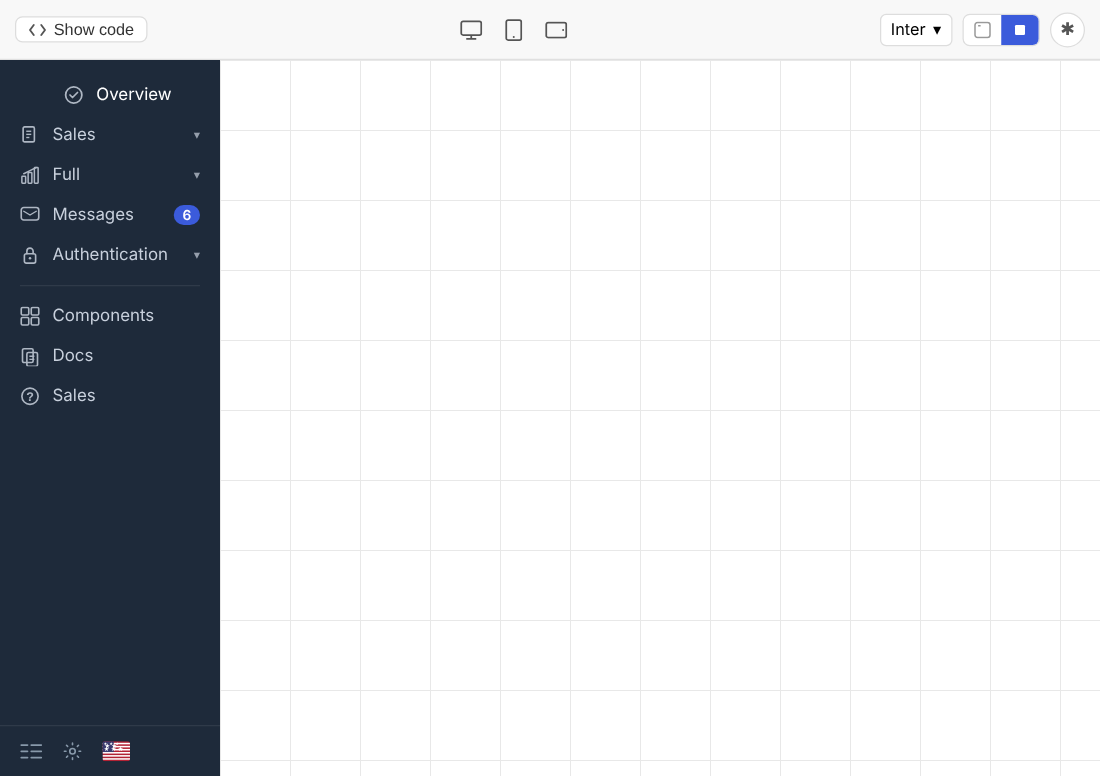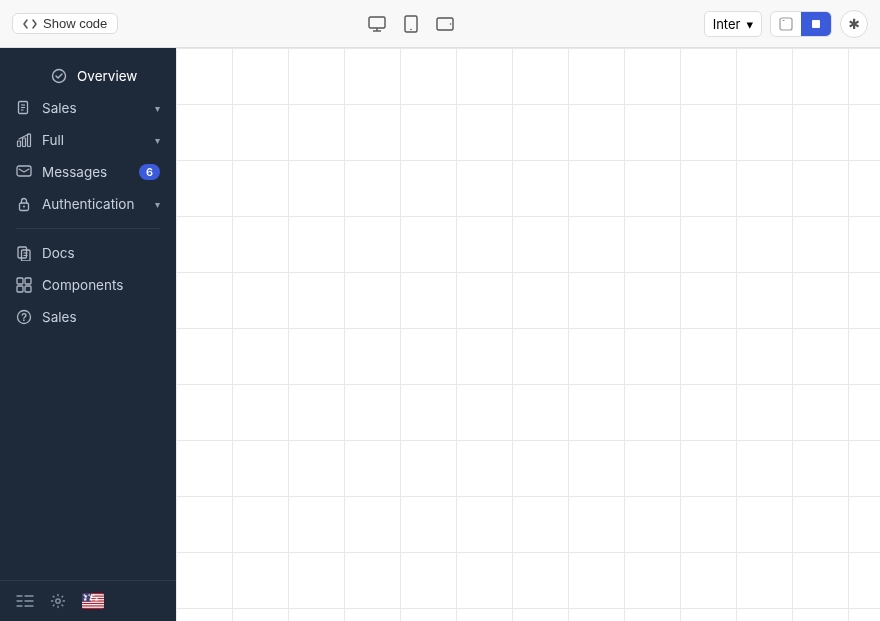--- a/index.html
+++ b/index.html
@@ -364,39 +364,39 @@
         </span>
         <span class="item-label">Authentication</span>
         <span class="chevron">▾</span>
       </div>
 
       <div class="sidebar-divider"></div>
 
       <div class="sidebar-item">
         <span class="item-icon">
           <svg width="16" height="16" viewBox="0 0 16 16" fill="none">
+            <rect x="1" y="1" width="6" height="6" rx="1" stroke="#c8d0dc" stroke-width="1.3" fill="none"></rect>
+            <rect x="9" y="1" width="6" height="6" rx="1" stroke="#c8d0dc" stroke-width="1.3" fill="none"></rect>
+            <rect x="1" y="9" width="6" height="6" rx="1" stroke="#c8d0dc" stroke-width="1.3" fill="none"></rect>
+            <rect x="9" y="9" width="6" height="6" rx="1" stroke="#c8d0dc" stroke-width="1.3" fill="none"></rect>
+          </svg>
+        </span>
+        <span class="item-label">Components</span>
+      </div>
+
+      <div class="sidebar-item">
+        <span class="item-icon">
+          <svg width="16" height="16" viewBox="0 0 16 16" fill="none">
             <rect x="2" y="2" width="8.5" height="11" rx="1.2" stroke="#c8d0dc" stroke-width="1.3" fill="none"></rect>
             <rect x="5.5" y="5" width="8.5" height="11" rx="1.2" stroke="#c8d0dc" stroke-width="1.3" fill="none"></rect>
             <line x1="7.5" y1="8" x2="11.5" y2="8" stroke="#c8d0dc" stroke-width="1.1"></line>
             <line x1="7.5" y1="10.5" x2="11.5" y2="10.5" stroke="#c8d0dc" stroke-width="1.1"></line>
           </svg>
         </span>
         <span class="item-label">Docs</span>
-      </div>
-
-      <div class="sidebar-item">
-        <span class="item-icon">
-          <svg width="16" height="16" viewBox="0 0 16 16" fill="none">
-            <rect x="1" y="1" width="6" height="6" rx="1" stroke="#c8d0dc" stroke-width="1.3" fill="none"></rect>
-            <rect x="9" y="1" width="6" height="6" rx="1" stroke="#c8d0dc" stroke-width="1.3" fill="none"></rect>
-            <rect x="1" y="9" width="6" height="6" rx="1" stroke="#c8d0dc" stroke-width="1.3" fill="none"></rect>
-            <rect x="9" y="9" width="6" height="6" rx="1" stroke="#c8d0dc" stroke-width="1.3" fill="none"></rect>
-          </svg>
-        </span>
-        <span class="item-label">Components</span>
       </div>
 
       <div class="sidebar-item">
         <span class="item-icon">
           <svg width="16" height="16" viewBox="0 0 16 16" fill="none">
             <circle cx="8" cy="8" r="6.5" stroke="#c8d0dc" stroke-width="1.3" fill="none"></circle>
             <text x="8" y="12" text-anchor="middle" font-size="10" fill="#c8d0dc" font-family="sans-serif" font-weight="bold">?</text>
           </svg>
         </span>
         <span class="item-label">Sales</span>

